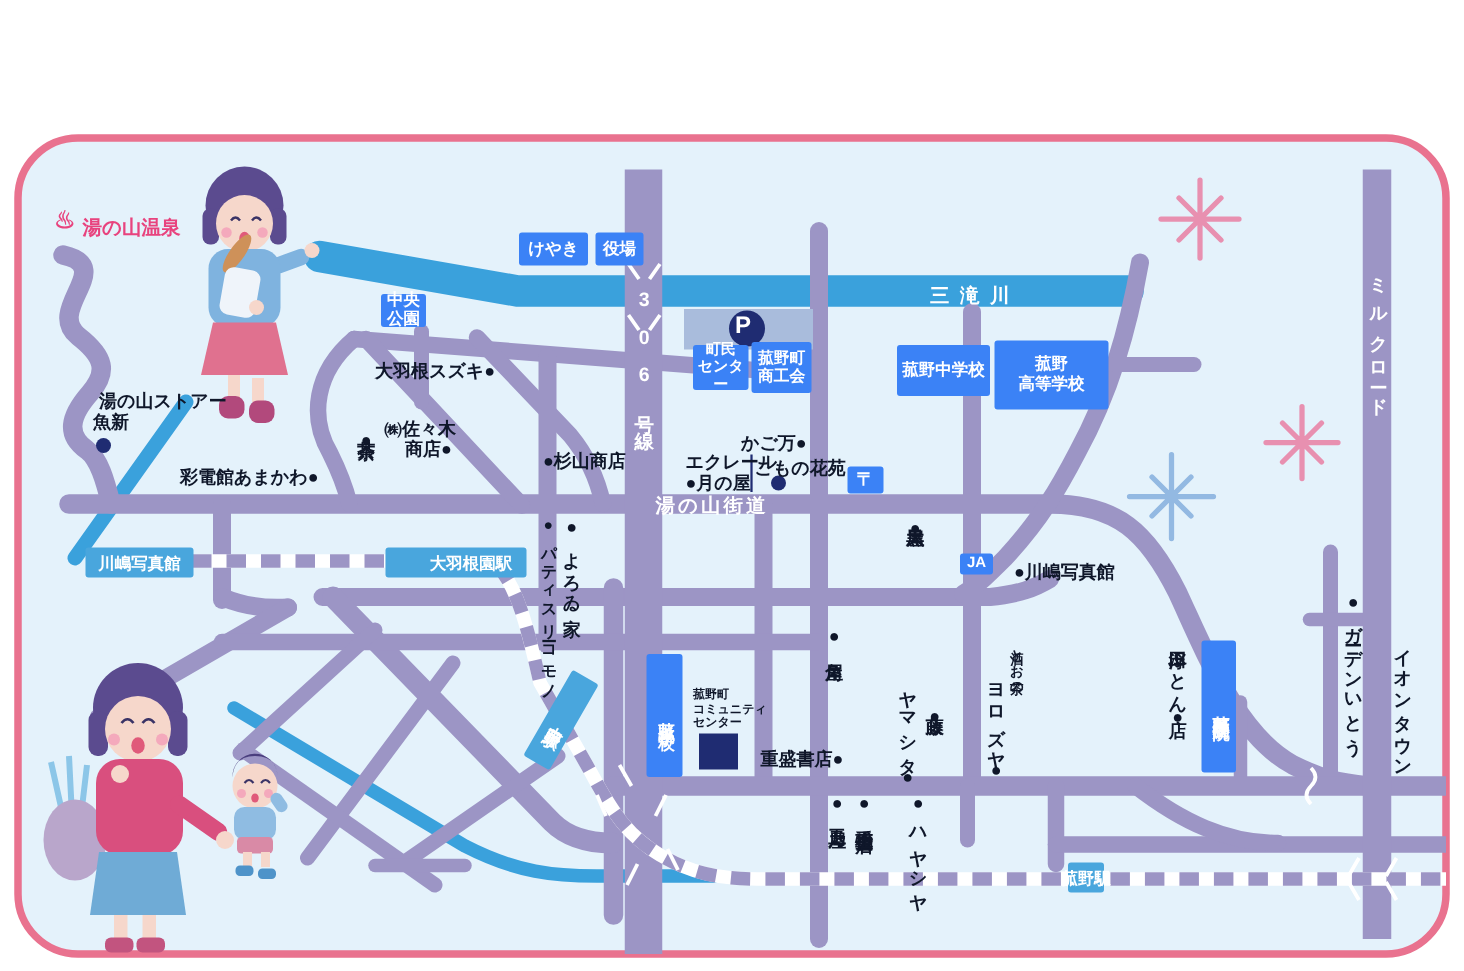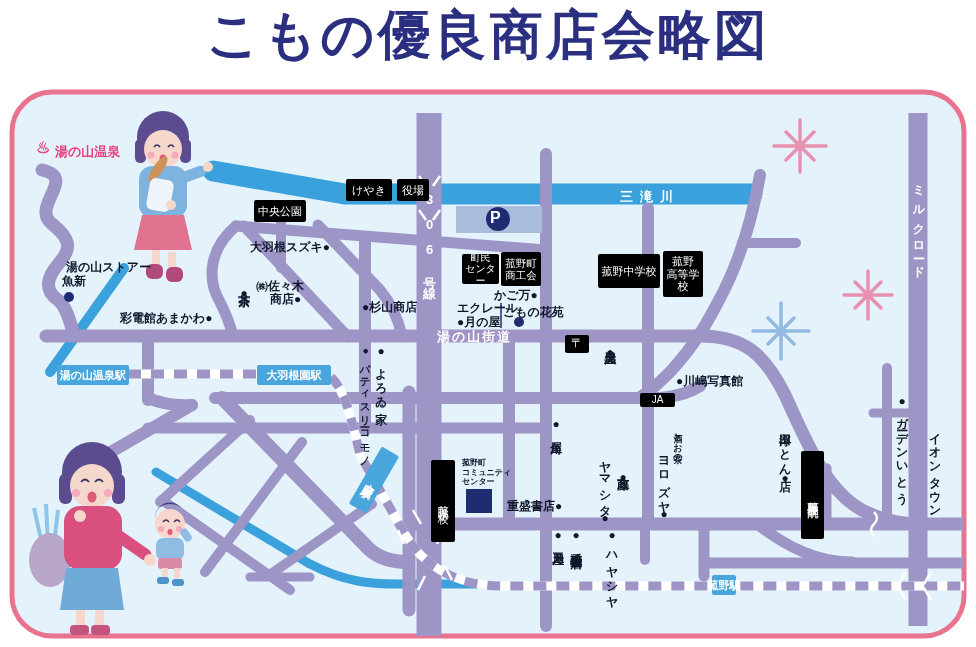--- a/index.html
+++ b/index.html
@@ -5,24 +5,24 @@
   html,body{margin:0;padding:0;background:#fff;}
   .stage{position:relative;width:976px;height:647px;overflow:hidden;background:#fff;
          font-family:"Liberation Sans",sans-serif;}
   .title{position:absolute;left:0;right:0;top:0;text-align:center;
          font-size:53px;font-weight:bold;letter-spacing:3px;color:#2B2F80;}
   svg{position:absolute;left:0;top:0;}
   .lbl{position:absolute;font-weight:bold;font-size:12px;color:#0f172a;
        white-space:pre-line;line-height:1.1;}
   .vlbl{writing-mode:vertical-rl;text-orientation:upright;letter-spacing:1px;}
   .pink{color:#E8437E;font-size:13px;}
-  .navybox{position:absolute;background:#000000;color:#fff;display:flex;
+  .navybox{position:absolute;background:#3b82f6;color:#fff;display:flex;
            align-items:center;justify-content:center;text-align:center;
-           font-weight:normal;font-size:11px;line-height:1.15;white-space:pre-line;
-           border-radius:2px;margin-top:24px;}
+           font-weight:bold;font-size:11px;line-height:1.15;white-space:pre-line;
+           border-radius:2px;}
   .vbox{writing-mode:vertical-rl;text-orientation:upright;letter-spacing:2px;}
   .station{position:absolute;background:#49A6DD;color:#fff;display:flex;
            align-items:center;justify-content:center;font-weight:bold;
            font-size:11px;border-radius:2px;white-space:nowrap;}
   .roadname{position:absolute;color:#fff;font-weight:bold;}
   .sm{font-size:9px;letter-spacing:0;}
 </style>
 </head>
 <body>
 
@@ -195,51 +195,50 @@
           <rect x="16" y="56" width="24" height="11" rx="3" fill="#D98AA6"></rect>
           <rect x="20" y="66" width="6" height="10" fill="#F6D7CB"></rect>
           <rect x="32" y="66" width="6" height="10" fill="#F6D7CB"></rect>
           <rect x="15" y="75" width="12" height="7" rx="3" fill="#4E93C9"></rect>
           <rect x="30" y="77" width="12" height="7" rx="3" fill="#4E93C9"></rect>
         </g>
       </g>
     </g>
   </svg>
 
-  <div class="title">こもの優良商店会略図</div>
 
   <div class="roadname vlbl" style="left:420px;top:192px;font-size:13px;letter-spacing:10px;">306号線</div>
   <div class="roadname vlbl" style="left:910px;top:177px;font-size:12px;letter-spacing:5px;">ミルクロード</div>
   <div class="roadname" style="left:437px;top:328px;font-size:13px;letter-spacing:2px;">湯の山街道</div>
   <div class="roadname" style="left:620px;top:188px;font-size:13px;letter-spacing:7px;">三滝川</div>
   <div class="roadname" style="left:490px;top:209px;font-size:16px;">P</div>
 
   <div class="lbl pink" style="left:36px;top:139px;font-size:16px;">♨</div>
   <div class="lbl pink" style="left:55px;top:145px;">湯の山温泉</div>
 
   <div class="navybox" style="left:346px;top:155px;width:46px;height:22px;">けやき</div>
   <div class="navybox" style="left:397px;top:155px;width:32px;height:22px;">役場</div>
-  <div class="navybox" style="left:254px;top:176px;width:52px;height:22px;">中央公園</div>
+  <div class="navybox" style="left:254px;top:196px;width:30px;height:22px;">中央公園</div>
   <div class="navybox" style="left:462px;top:230px;width:37px;height:30px;font-size:10px;text-align:center;">町民
 センター</div>
   <div class="navybox" style="left:501px;top:228px;width:40px;height:34px;font-size:10.5px;">菰野町
 商工会</div>
   <div class="navybox" style="left:598px;top:230px;width:62px;height:34px;">菰野中学校</div>
-  <div class="navybox" style="left:663px;top:227px;width:40px;height:46px;">菰野
+  <div class="navybox" style="left:663px;top:227px;width:76px;height:46px;">菰野
 高等学校</div>
   <div class="navybox" style="left:565px;top:311px;width:24px;height:18px;font-size:12px;">〒</div>
-  <div class="navybox" style="left:640px;top:369px;width:35px;height:14px;font-size:10px;">JA</div>
+  <div class="navybox" style="left:640px;top:369px;width:22px;height:14px;font-size:10px;">JA</div>
   <div class="navybox vbox" style="left:431px;top:436px;width:24px;height:82px;">菰野小学校</div>
   <div class="navybox vbox" style="left:801px;top:427px;width:23px;height:88px;font-size:11.5px;letter-spacing:1px;">菰野厚生病院</div>
   <div class="lbl" style="left:462px;top:458px;font-size:8px;line-height:1.2;">菰野町
 コミュニティ
 センター</div>
 
-  <div class="station" style="left:57px;top:365px;width:72px;height:20px;">湯の山温泉駅</div>
-  <div class="station" style="left:257px;top:365px;width:74px;height:20px;">大羽根園駅</div>
+  <div class="station" style="left:57px;top:365px;width:72px;height:20px;">川嶋写真館</div>
+  <div class="station" style="left:257px;top:365px;width:74px;height:20px;padding-left:20px;">大羽根園駅</div>
   <div class="station vbox" style="left:364px;top:447px;width:20px;height:66px;transform:rotate(30deg);writing-mode:vertical-rl;text-orientation:upright;">中菰野駅</div>
   <div class="station" style="left:712px;top:575px;width:24px;height:20px;">菰野駅</div>
 
   <div class="lbl" style="left:66px;top:261px;">湯の山ストアー</div>
   <div class="lbl" style="left:62px;top:275px;">魚新</div>
   <div class="lbl" style="left:120px;top:312px;">彩電館あまかわ●</div>
   <div class="lbl" style="left:250px;top:241px;">大羽根スズキ●</div>
   <div class="lbl" style="left:256px;top:280px;font-family:Liberation Serif, serif;">㈱佐々木</div>
   <div class="lbl" style="left:270px;top:293px;">商店●</div>
   <div class="lbl" style="left:362px;top:301px;">●杉山商店</div>

